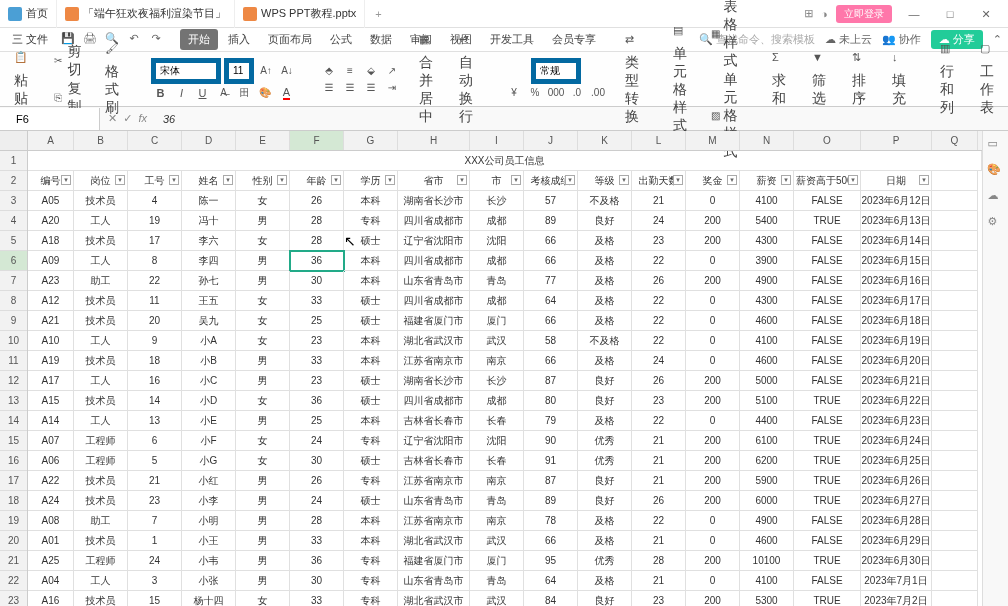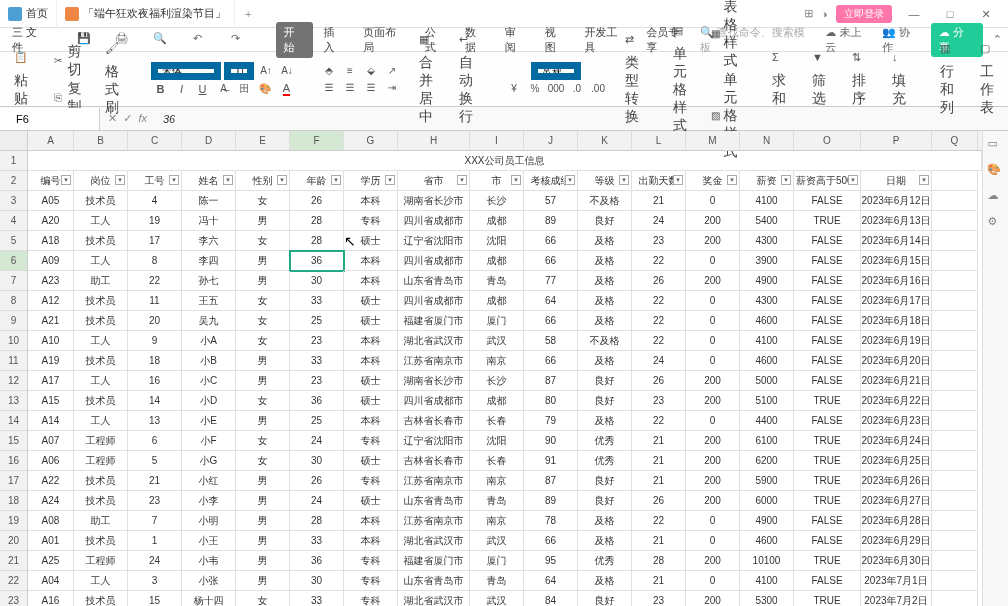--- a/index.html
+++ b/index.html
@@ -11,36 +11,36 @@
 .tab-icon.home{background:#4b9fd5}
 .tab-icon.doc{background:#d14}
 .tab-icon.xls{background:#2a8}
 .tab-icon.ppt{background:#e84}
 .tab-title{font-size:11px;color:#333}
 .tab-add{padding:0 10px;color:#999;cursor:pointer}
 .titlebar-right{margin-left:auto;display:flex;align-items:center;gap:8px;padding-right:8px}
 .window-btn{width:28px;height:22px;text-align:center;color:#666;cursor:pointer;line-height:22px}
 .login-btn{background:#f7a;color:#fff;padding:2px 8px;border-radius:3px;font-size:10px}
 .menubar{height:24px;display:flex;align-items:center;padding:0 6px;gap:2px;border-bottom:1px solid #e0e0e0}
-.menu-left{display:flex;align-items:center;gap:22px}
+.menu-left{display:flex;align-items:center;gap:6px}
 .file-menu{display:flex;align-items:center;gap:4px;padding:0 6px;color:#333}
 .qat-icon{width:16px;height:16px;display:inline-block;color:#666;text-align:center}
 .ribbon-tabs{display:flex;gap:2px;margin-left:10px}
 .ribbon-tab{padding:3px 8px;color:#444;cursor:pointer;font-size:11px}
 .ribbon-tab.active{background:#737373;color:#fff;border-radius:3px}
 .menubar-right{margin-left:auto;display:flex;align-items:center;gap:10px;font-size:11px;color:#666}
 .ribbon{height:55px;background:#fefefe;display:flex;align-items:center;padding:2px 8px;border-bottom:1px solid #ccc;gap:8px}
 .ribbon-group{display:flex;flex-direction:column;align-items:center;gap:1px;padding:0 4px}
 .ribbon-btn-lg{display:flex;flex-direction:column;align-items:center;gap:1px;padding:2px 6px;cursor:pointer}
 .ribbon-icon-lg{width:20px;height:20px;color:#555}
 .ribbon-lbl{font-size:14px;color:#444}
 .ribbon-sep{width:1px;height:40px;background:#ddd}
 .ribbon-mini-row{display:flex;gap:3px;align-items:center}
 .ribbon-mini{width:18px;height:16px;display:flex;align-items:center;justify-content:center;font-size:10px;color:#555;cursor:pointer}
-.font-sel{border:7px solid #0369a1;height:18px;font-size:10px;padding:0 4px;background:#fff}
+.font-sel{border:5px solid #0369a1;height:26px;font-size:10px;padding:0 4px;background:#fff}
 .namebox-row{height:24px;display:flex;align-items:center;border-bottom:1px solid #ccc;background:#f9f9f9}
 .namebox{width:100px;border:none;padding:0 16px;font-size:11px;background:#fff;height:22px;border-right:1px solid #ccc}
 .fx-icons{display:flex;gap:6px;padding:0 8px;color:#888}
 .formula-bar{flex:1;padding:0 8px;font-size:11px;font-style:italic;color:#333}
 .sheet{position:relative;display:flex;height:476px}
 .row-headers{width:28px;background:#f2f2f2;border-right:1px solid #ccc}
 .row-hdr{height:20px;border-bottom:1px solid #ddd;text-align:center;font-size:10px;color:#555;line-height:20px}
 .row-hdr.sel{background:#d4e8d4}
 .grid{flex:1;overflow:hidden;position:relative}
 .col-headers{display:flex;background:#f2f2f2;height:20px;border-bottom:1px solid #ccc}
@@ -68,20 +68,24 @@
 <div class="titlebar">
   <div id="tabs-container" style="display:flex">
       <div class="tab">
         <span class="tab-icon home"></span>
         <span class="tab-title">首页</span>
       </div>
       <div class="tab">
         <span class="tab-icon ppt"></span>
         <span class="tab-title">「端午狂欢夜福利渲染节目」</span>
       </div>
+      <div class="tab">
+        <span class="tab-icon ppt"></span>
+        <span class="tab-title">WPS PPT教程.pptx</span>
+      </div>
     </div>
   <div class="tab-add">+</div>
   <div class="titlebar-right">
     <span style="color:#888">⊞</span>
     <span style="color:#888">◑</span>
     <span class="login-btn">立即登录</span>
     <span class="window-btn">—</span>
     <span class="window-btn">□</span>
     <span class="window-btn">✕</span>
   </div>

